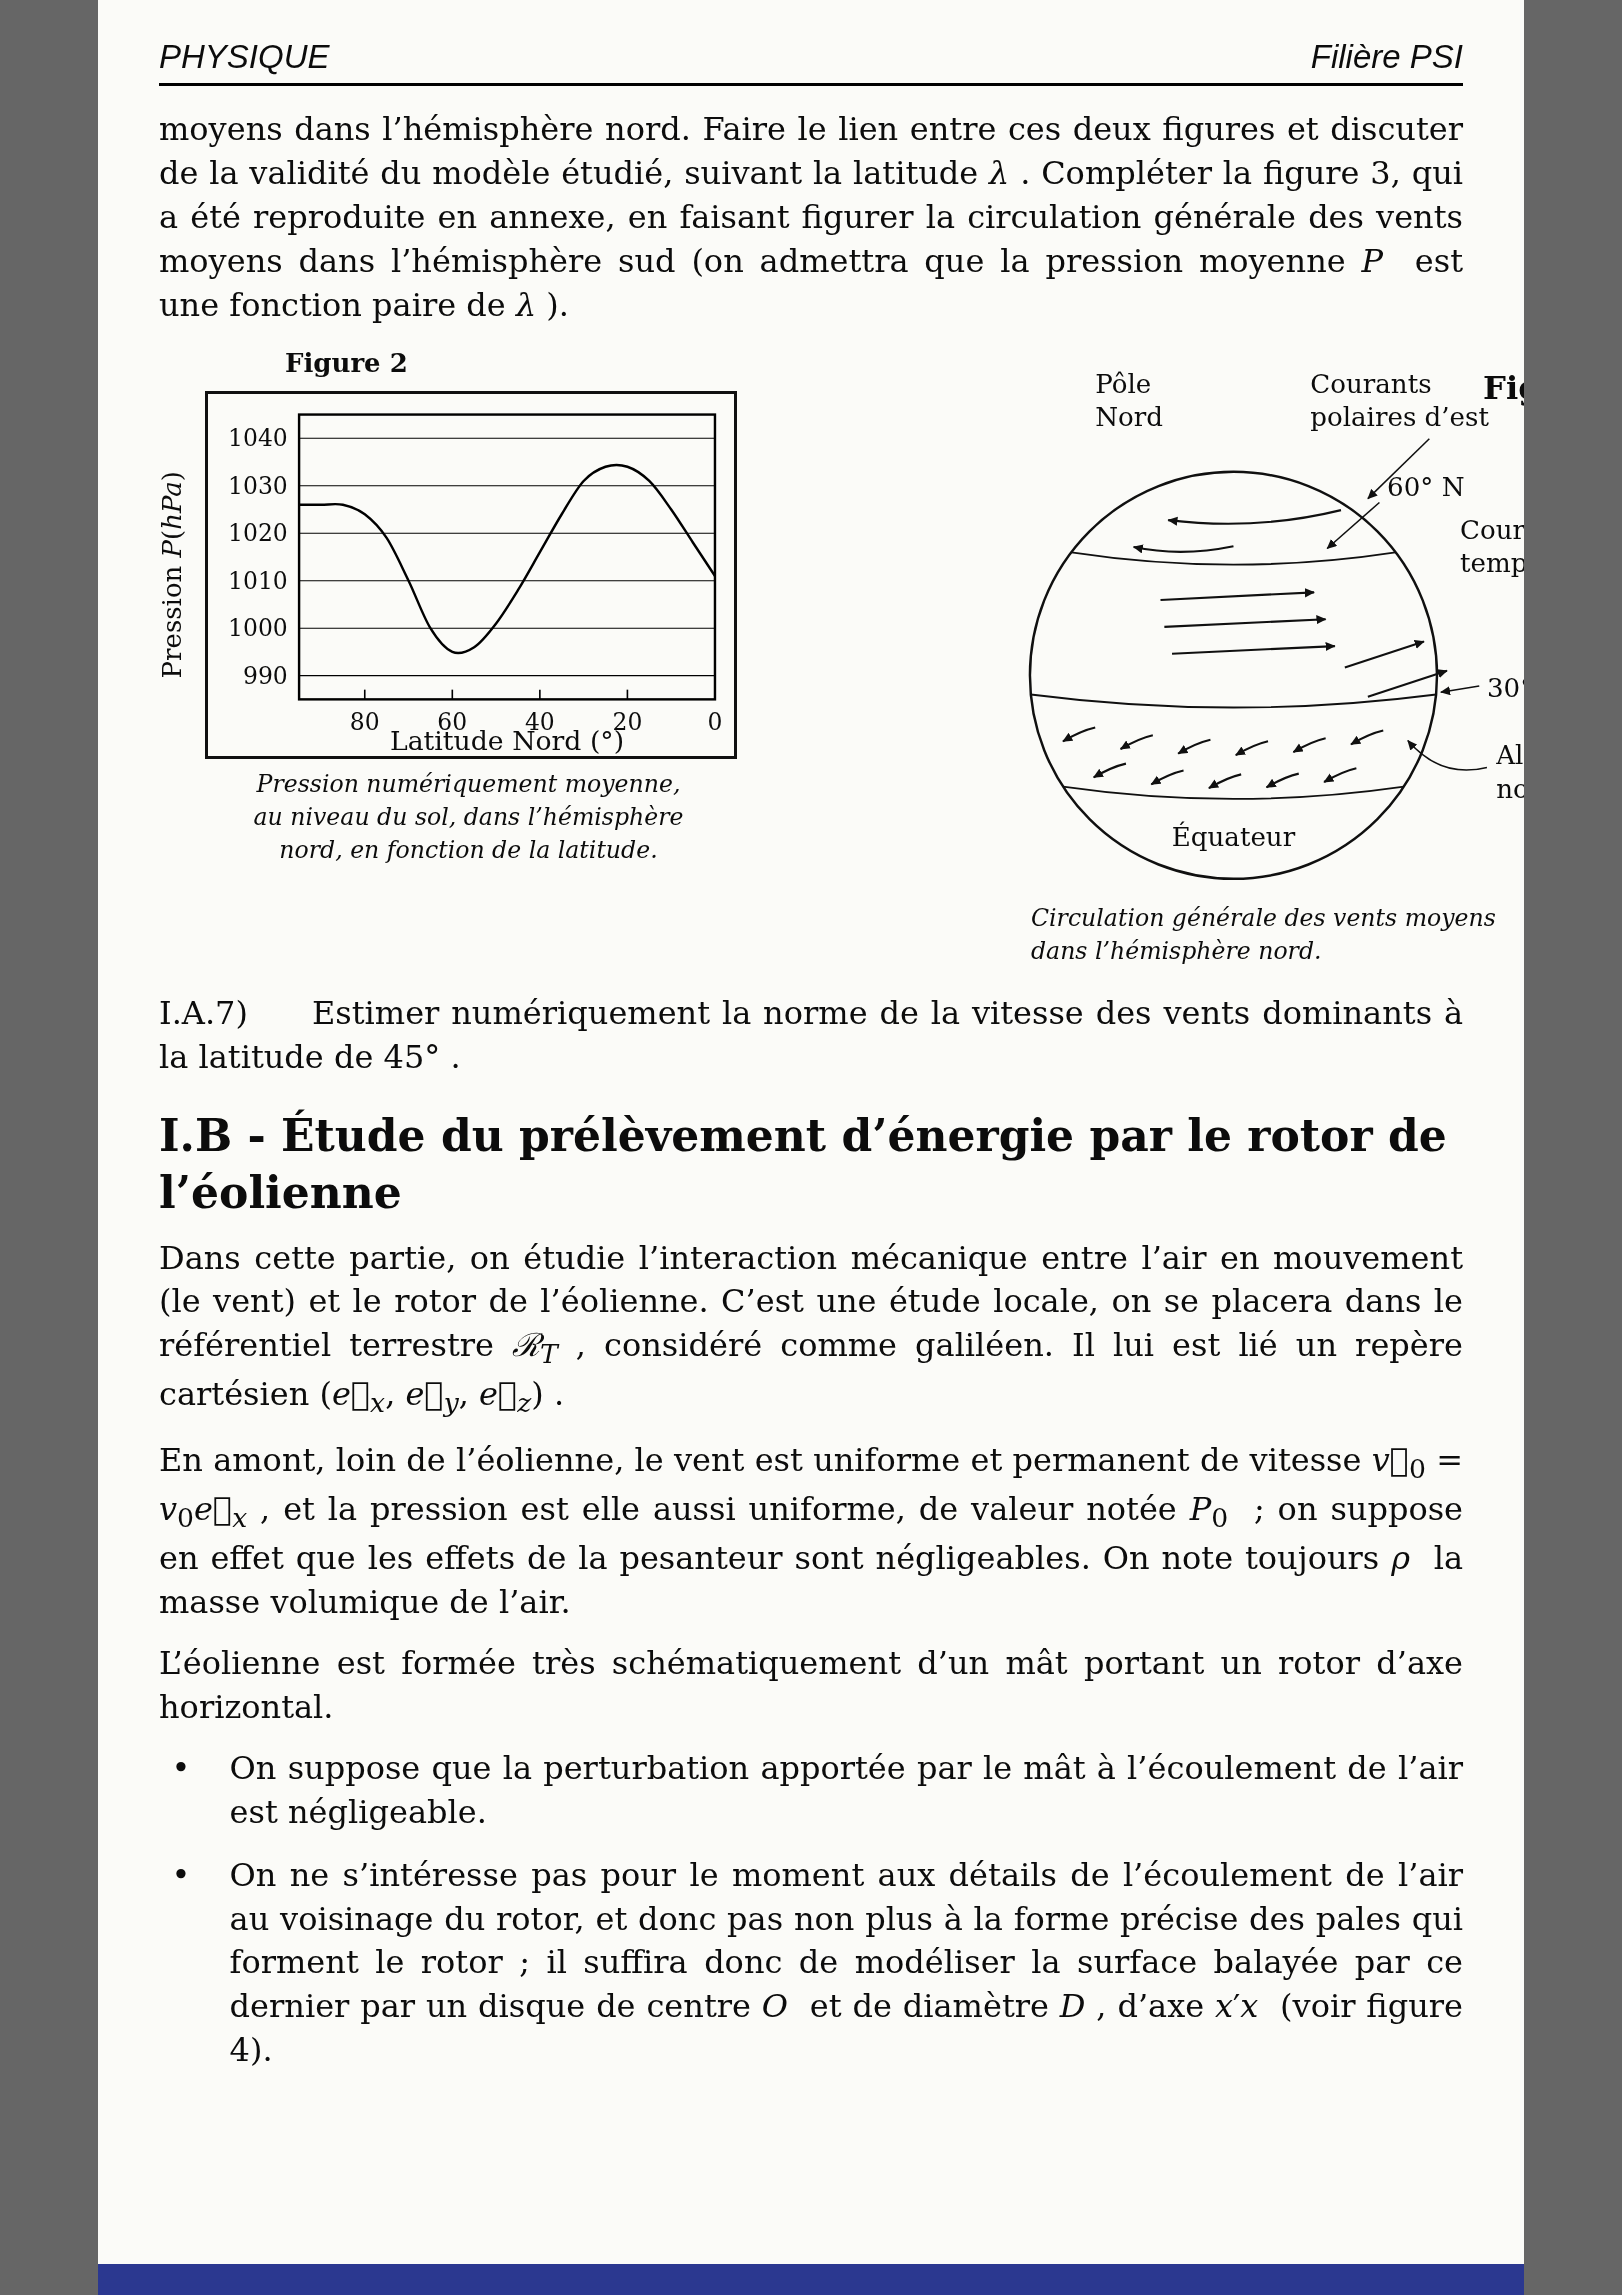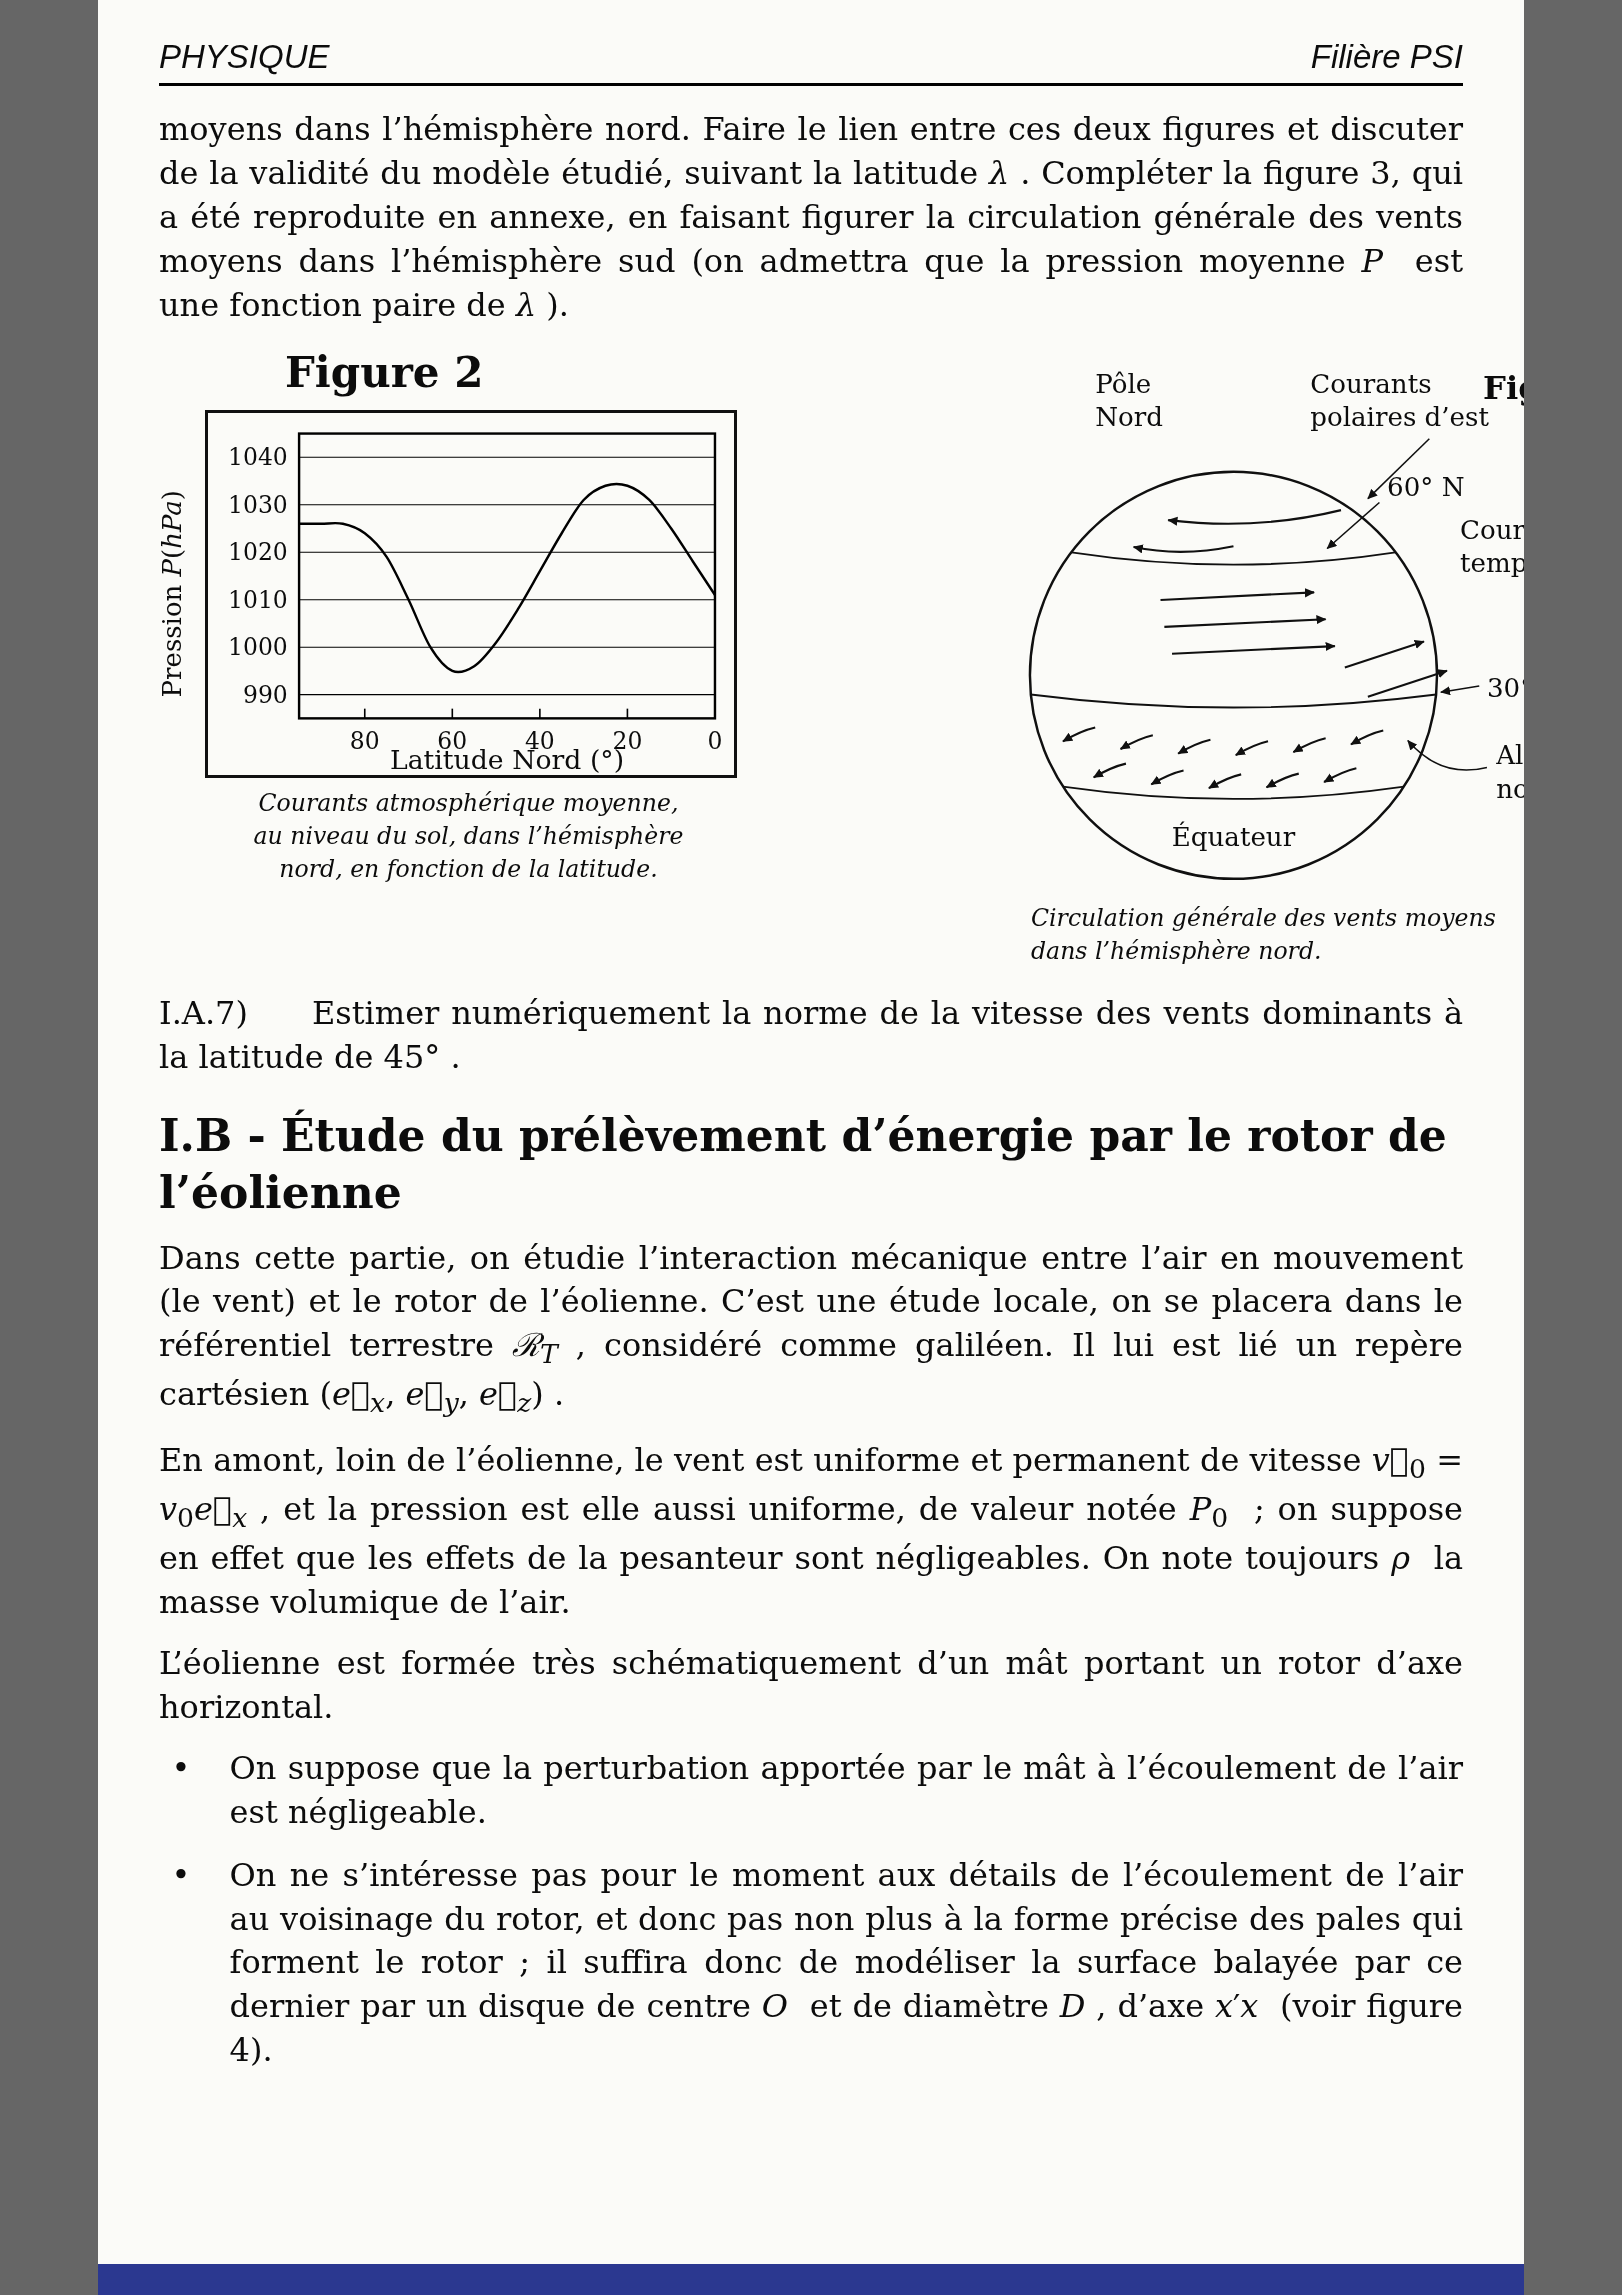--- a/index.html
+++ b/index.html
@@ -24,21 +24,21 @@
   .bullet{display:flex;margin:0 0 19px 0;}
   .bullet .dot{width:58px;padding-left:12.6px;font-size:32px;line-height:1.37;}
   .bullet .bt{flex:1;font-size:32px;line-height:1.37;text-align:justify;}
 
   
   .figures{display:flex;margin:4.7px 0 23.6px 0;}
   .fig2col{width:801px;flex:none;}
   .fig3col{flex:1;}
 
   
-  .fig2-title{font-weight:bold;font-size:42px;margin:3.1px 0 12.6px 126px;}
+  .fig2-title{font-weight:bold;font-size:26px;margin:3.1px 0 12.6px 126px;}
   .fig2-wrap{display:flex;align-items:center;}
   .fig2-ylabel{writing-mode:vertical-rl;transform:rotate(180deg);font-size:26px;
                width:46px;text-align:center;line-height:1;}
   .fig2-box{border:3.1px solid #111;padding:6.3px 3.1px 0 1.6px;width:521px;background:#fbfbf8;}
   #fig2-svg{width:518px;height:356px;display:block;}
   .fig2-caption{font-style:italic;font-size:23.6px;line-height:1.4;text-align:center;
                 width:521px;margin:9.4px 0 0 49px;}
 
   
   .fig3-svg{width:722px;height:auto;display:block;margin-left:20.4px;}
@@ -107,21 +107,21 @@
                   <text x="515.7894736842105" y="408" class="cxtick" text-anchor="middle">20</text>
                   <line x1="624" y1="370" x2="624" y2="358" class="ctick"></line>
                   <text x="624" y="408" class="cxtick" text-anchor="middle">0</text>
                   <path d="M110.0,129.5C114.5,129.5 128.0,129.5 137.1,129.5C146.1,129.5 155.1,127.5 164.1,129.5C173.1,131.4 182.1,134.4 191.2,141.2C200.2,148.0 209.2,156.8 218.2,170.5C227.2,184.2 236.2,204.8 245.3,223.3C254.3,241.9 263.3,267.3 272.3,282.0C281.3,296.7 290.4,307.4 299.4,311.3C308.4,315.2 317.4,311.3 326.4,305.5C335.4,299.6 344.5,287.9 353.5,276.1C362.5,264.4 371.5,249.7 380.5,235.1C389.5,220.4 398.6,203.8 407.6,188.1C416.6,172.5 425.6,155.9 434.6,141.2C443.6,126.5 452.7,109.9 461.7,100.1C470.7,90.4 479.7,85.5 488.7,82.5C497.8,79.6 506.8,79.6 515.8,82.5C524.8,85.5 533.8,91.3 542.8,100.1C551.9,108.9 560.9,122.6 569.9,135.3C578.9,148.0 587.9,162.7 596.9,176.4C606.0,190.1 619.5,210.6 624.0,217.5" class="ccurve"></path>
                   <rect x="110" y="18" width="514" height="352" class="cframe"></rect>
                 </g>
               </svg>
           </div>
         </div>
         <div class="fig2-caption">
-          <div>Courants atmosphérique moyenne,</div>
+          <div>Pression numériquement moyenne,</div>
           <div>au niveau du sol, dans l’hémisphère</div>
           <div>nord, en fonction de la latitude.</div>
         </div>
       </div>
 
       <div class="fig3col">
         <svg class="fig3-svg" viewBox="0 0 940 710">
           <defs>
             <marker id="ah" markerWidth="15" markerHeight="13" refX="12" refY="6" orient="auto" markerUnits="userSpaceOnUse">
               <path d="M0,0 L13,6 L0,12 Z" fill="#101010"></path>

